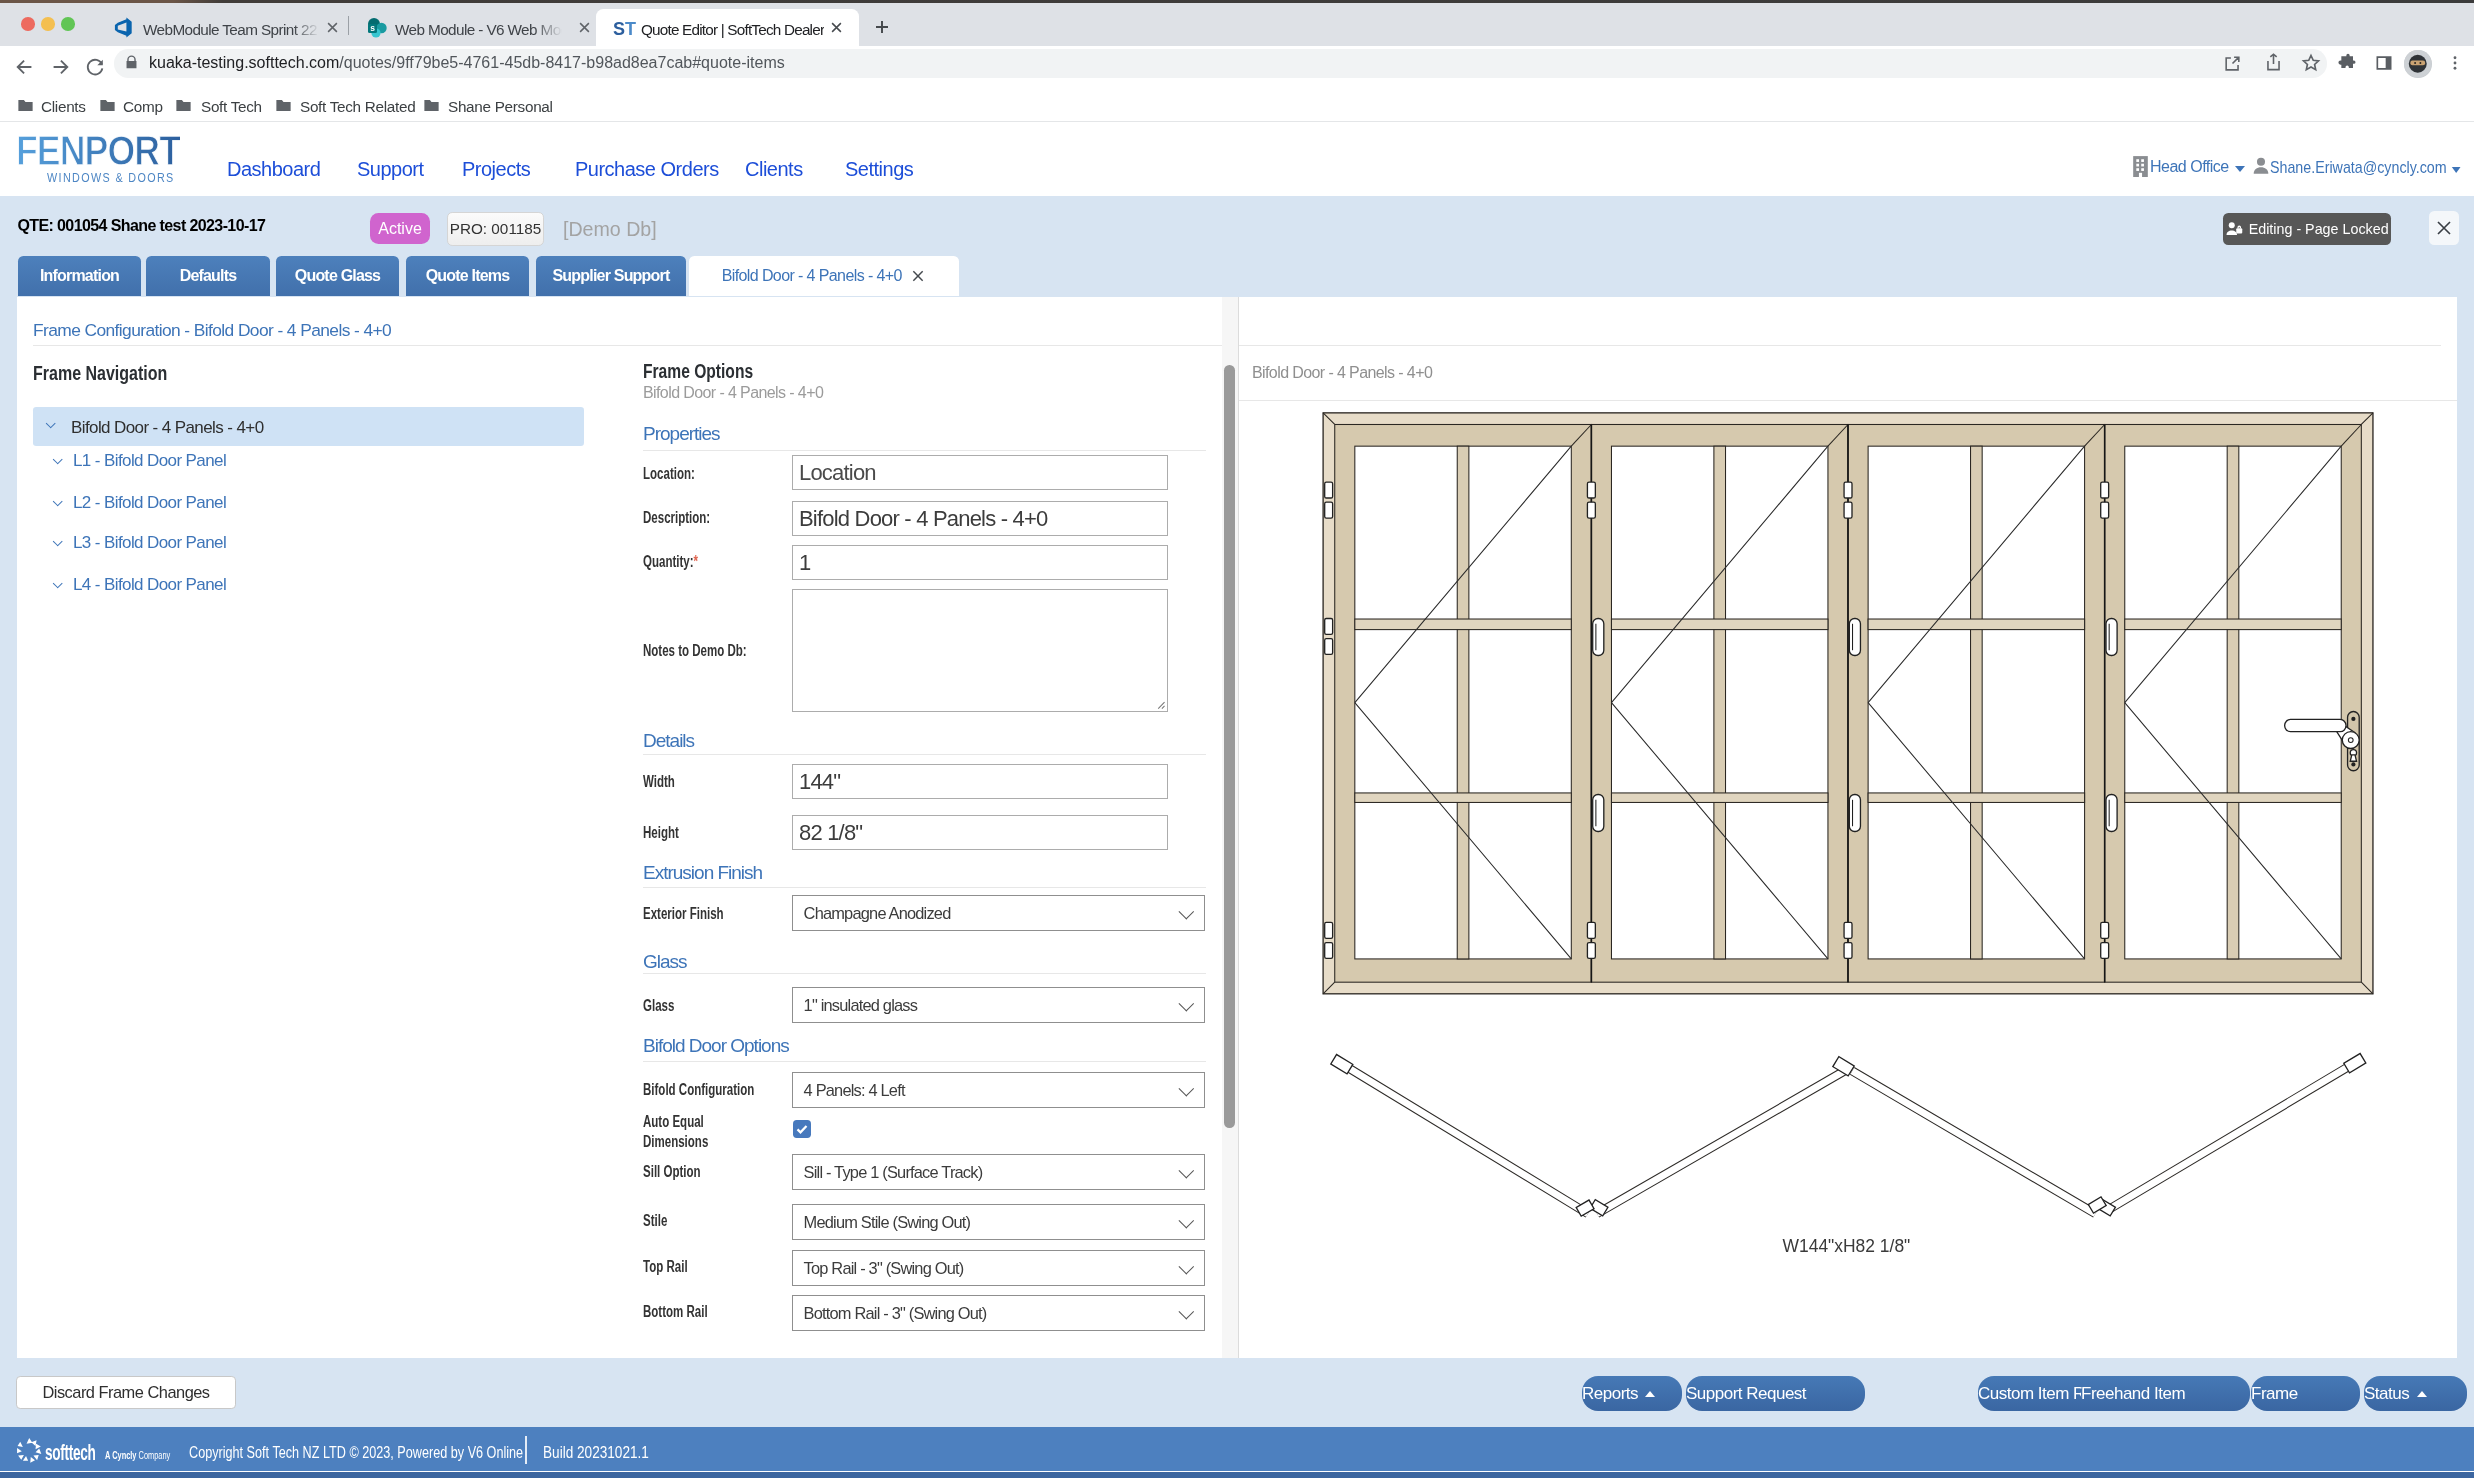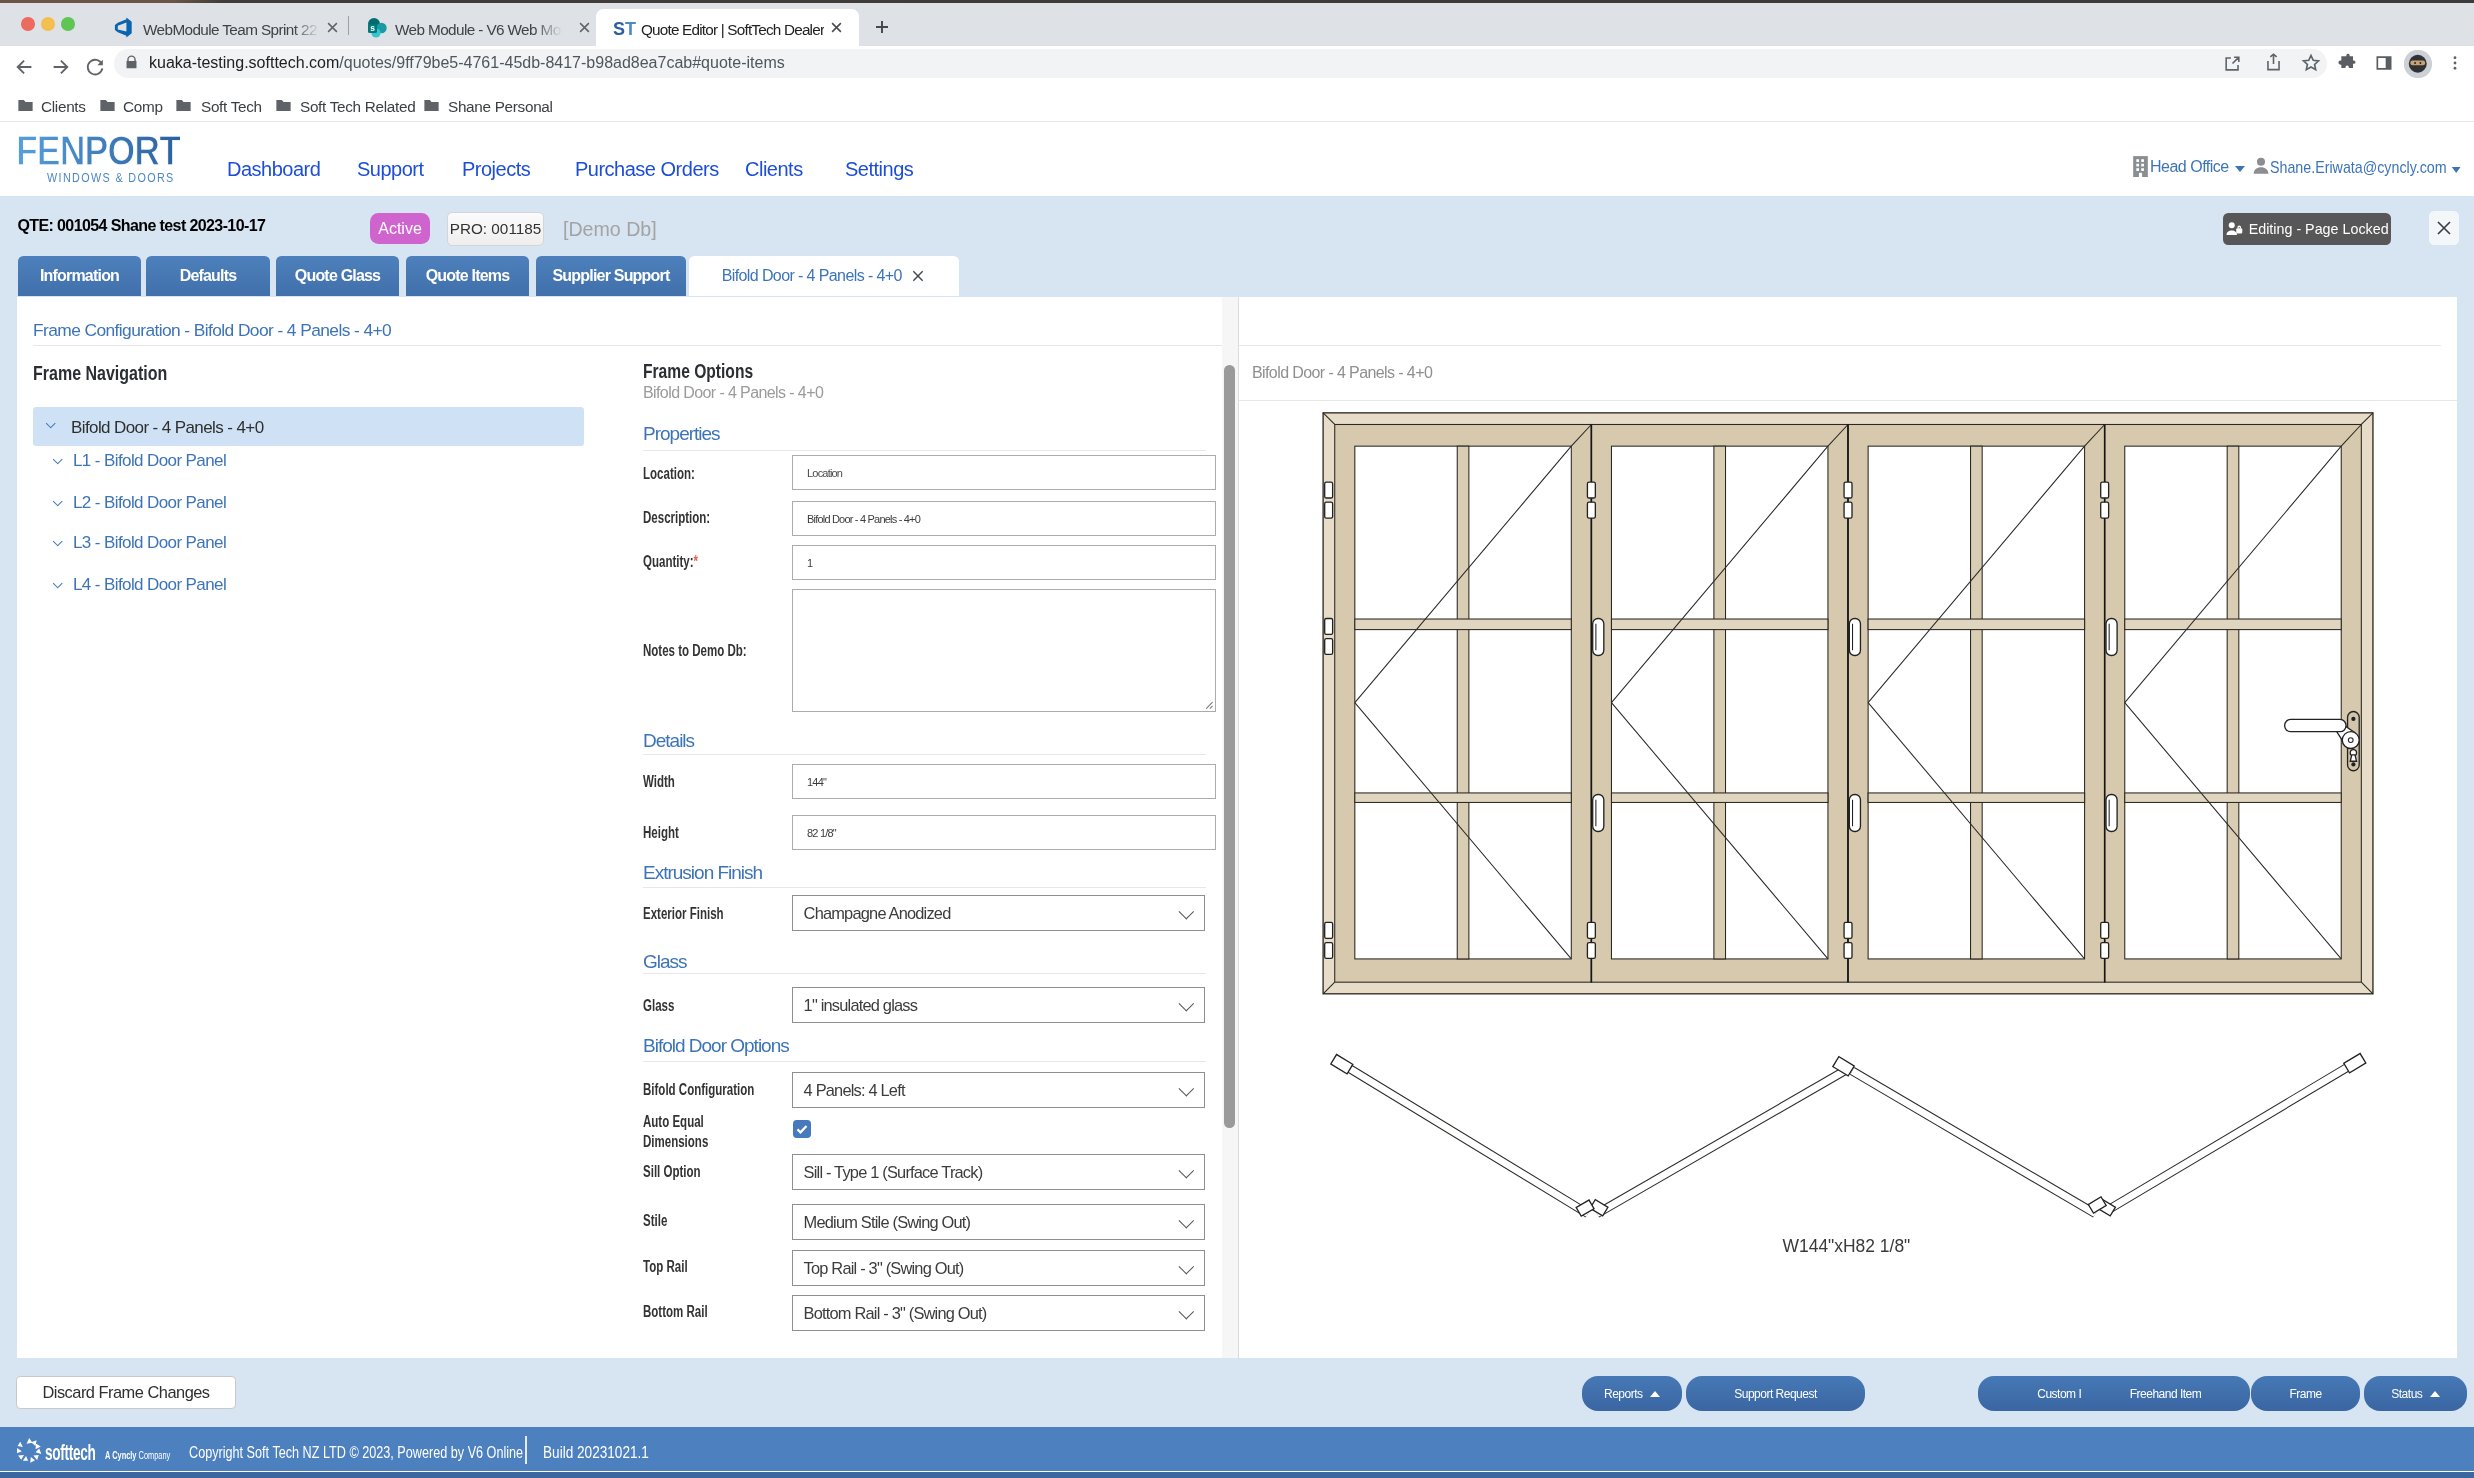--- a/index.html
+++ b/index.html
@@ -5,26 +5,26 @@
 body{position:relative;font-family:"Liberation Sans",sans-serif;background:#fff;color:#222}
 .abs{position:absolute}
 svg{display:block}
 .tabtxt{font-size:15.3px;letter-spacing:-0.6px;color:#3f4348;white-space:nowrap;overflow:hidden}
 .bm{font-size:15.3px;letter-spacing:-0.3px;color:#3c4043;white-space:nowrap}
 .nav{font-size:20px;letter-spacing:-0.5px;color:#1d4ed8}
 .blue{color:#3d74b8}
 .sechead{font-size:19px;letter-spacing:-1px;color:#3d74b8}
 .hr{position:absolute;height:1.1px;background:#e7e7e7}
 .lbl{position:absolute;font-size:16px;font-weight:700;color:#333;left:643px;transform:scaleX(.72);transform-origin:0 0;white-space:nowrap}
-.inp{position:absolute;left:792px;width:424px;height:35px;border:1.1px solid #acacac;background:#fff;font-size:11px;letter-spacing:-0.8px;color:#3c3c3c;display:flex;align-items:center;padding-left:14px;white-space:nowrap}
+.inp{position:absolute;left:792px;width:376px;height:35px;border:1.1px solid #acacac;background:#fff;font-size:22px;letter-spacing:-0.8px;color:#3c3c3c;display:flex;align-items:center;padding-left:6px;white-space:nowrap}
 .sel{position:absolute;left:792px;width:413px;height:36px;border:1.1px solid #8f8f8f;background:#fff;font-size:16.4px;letter-spacing:-0.8px;color:#3c3c3c;display:flex;align-items:center;padding-left:10.6px;white-space:nowrap}
 .chev{position:absolute;right:12.7px;top:50%;width:10.6px;height:10.6px;border-right:1.6px solid #555;border-bottom:1.6px solid #555;transform:translateY(-65%) rotate(45deg)}
 .tchev{display:inline-block;width:7.4px;height:7.4px;border-right:1.6px solid #3d74b8;border-bottom:1.6px solid #3d74b8;transform:rotate(45deg);margin-right:11.6px;position:relative;top:-2.6px}
 .btab{position:absolute;top:256px;height:40px;background:linear-gradient(180deg,#4d80bc,#4170ab);border-radius:5.3px 5.3px 0 0;color:#fff;font-size:16px;font-weight:700;letter-spacing:-0.8px;display:flex;align-items:center;justify-content:center}
-.bbtn{position:absolute;top:1376px;height:35px;background:linear-gradient(180deg,#4679b6,#3a66a2);border-radius:16px;color:#fff;font-size:12px;letter-spacing:-0.5px;display:flex;align-items:center;justify-content:center}
+.bbtn{position:absolute;top:1376px;height:35px;background:linear-gradient(180deg,#4679b6,#3a66a2);border-radius:16px;color:#fff;font-size:17px;letter-spacing:-0.5px;display:flex;align-items:center;justify-content:flex-start}
 .caretup{display:inline-block;width:0;height:0;border-left:5.8px solid transparent;border-right:5.8px solid transparent;border-bottom:6.9px solid #fff;margin-left:7.4px}
 .caretdn{display:inline-block;width:0;height:0;border-left:5.3px solid transparent;border-right:5.3px solid transparent;border-top:6.3px solid #3d74b8;margin-left:6.3px}
 .treeitem{position:absolute;left:54px;font-size:17px;letter-spacing:-0.6px;color:#3d74b8;white-space:nowrap}
 </style></head><body>
 
 <div class="abs" style="left:0;top:0;width:2475px;height:3.2px;background:linear-gradient(90deg,#6a5547 0%,#6a5547 7%,#403c39 9%,#3b3b3b 100%)"></div>
 <div class="abs" style="left:0;top:3.2px;width:2475px;height:43px;background:#dee1e6"></div>
 <div class="abs" style="left:21px;top:17px;width:13.7px;height:13.7px;border-radius:50%;background:#ed6a5f"></div>
 <div class="abs" style="left:41px;top:17px;width:13.7px;height:13.7px;border-radius:50%;background:#f4bf50"></div>
 <div class="abs" style="left:61px;top:17px;width:13.7px;height:13.7px;border-radius:50%;background:#61c555"></div>

